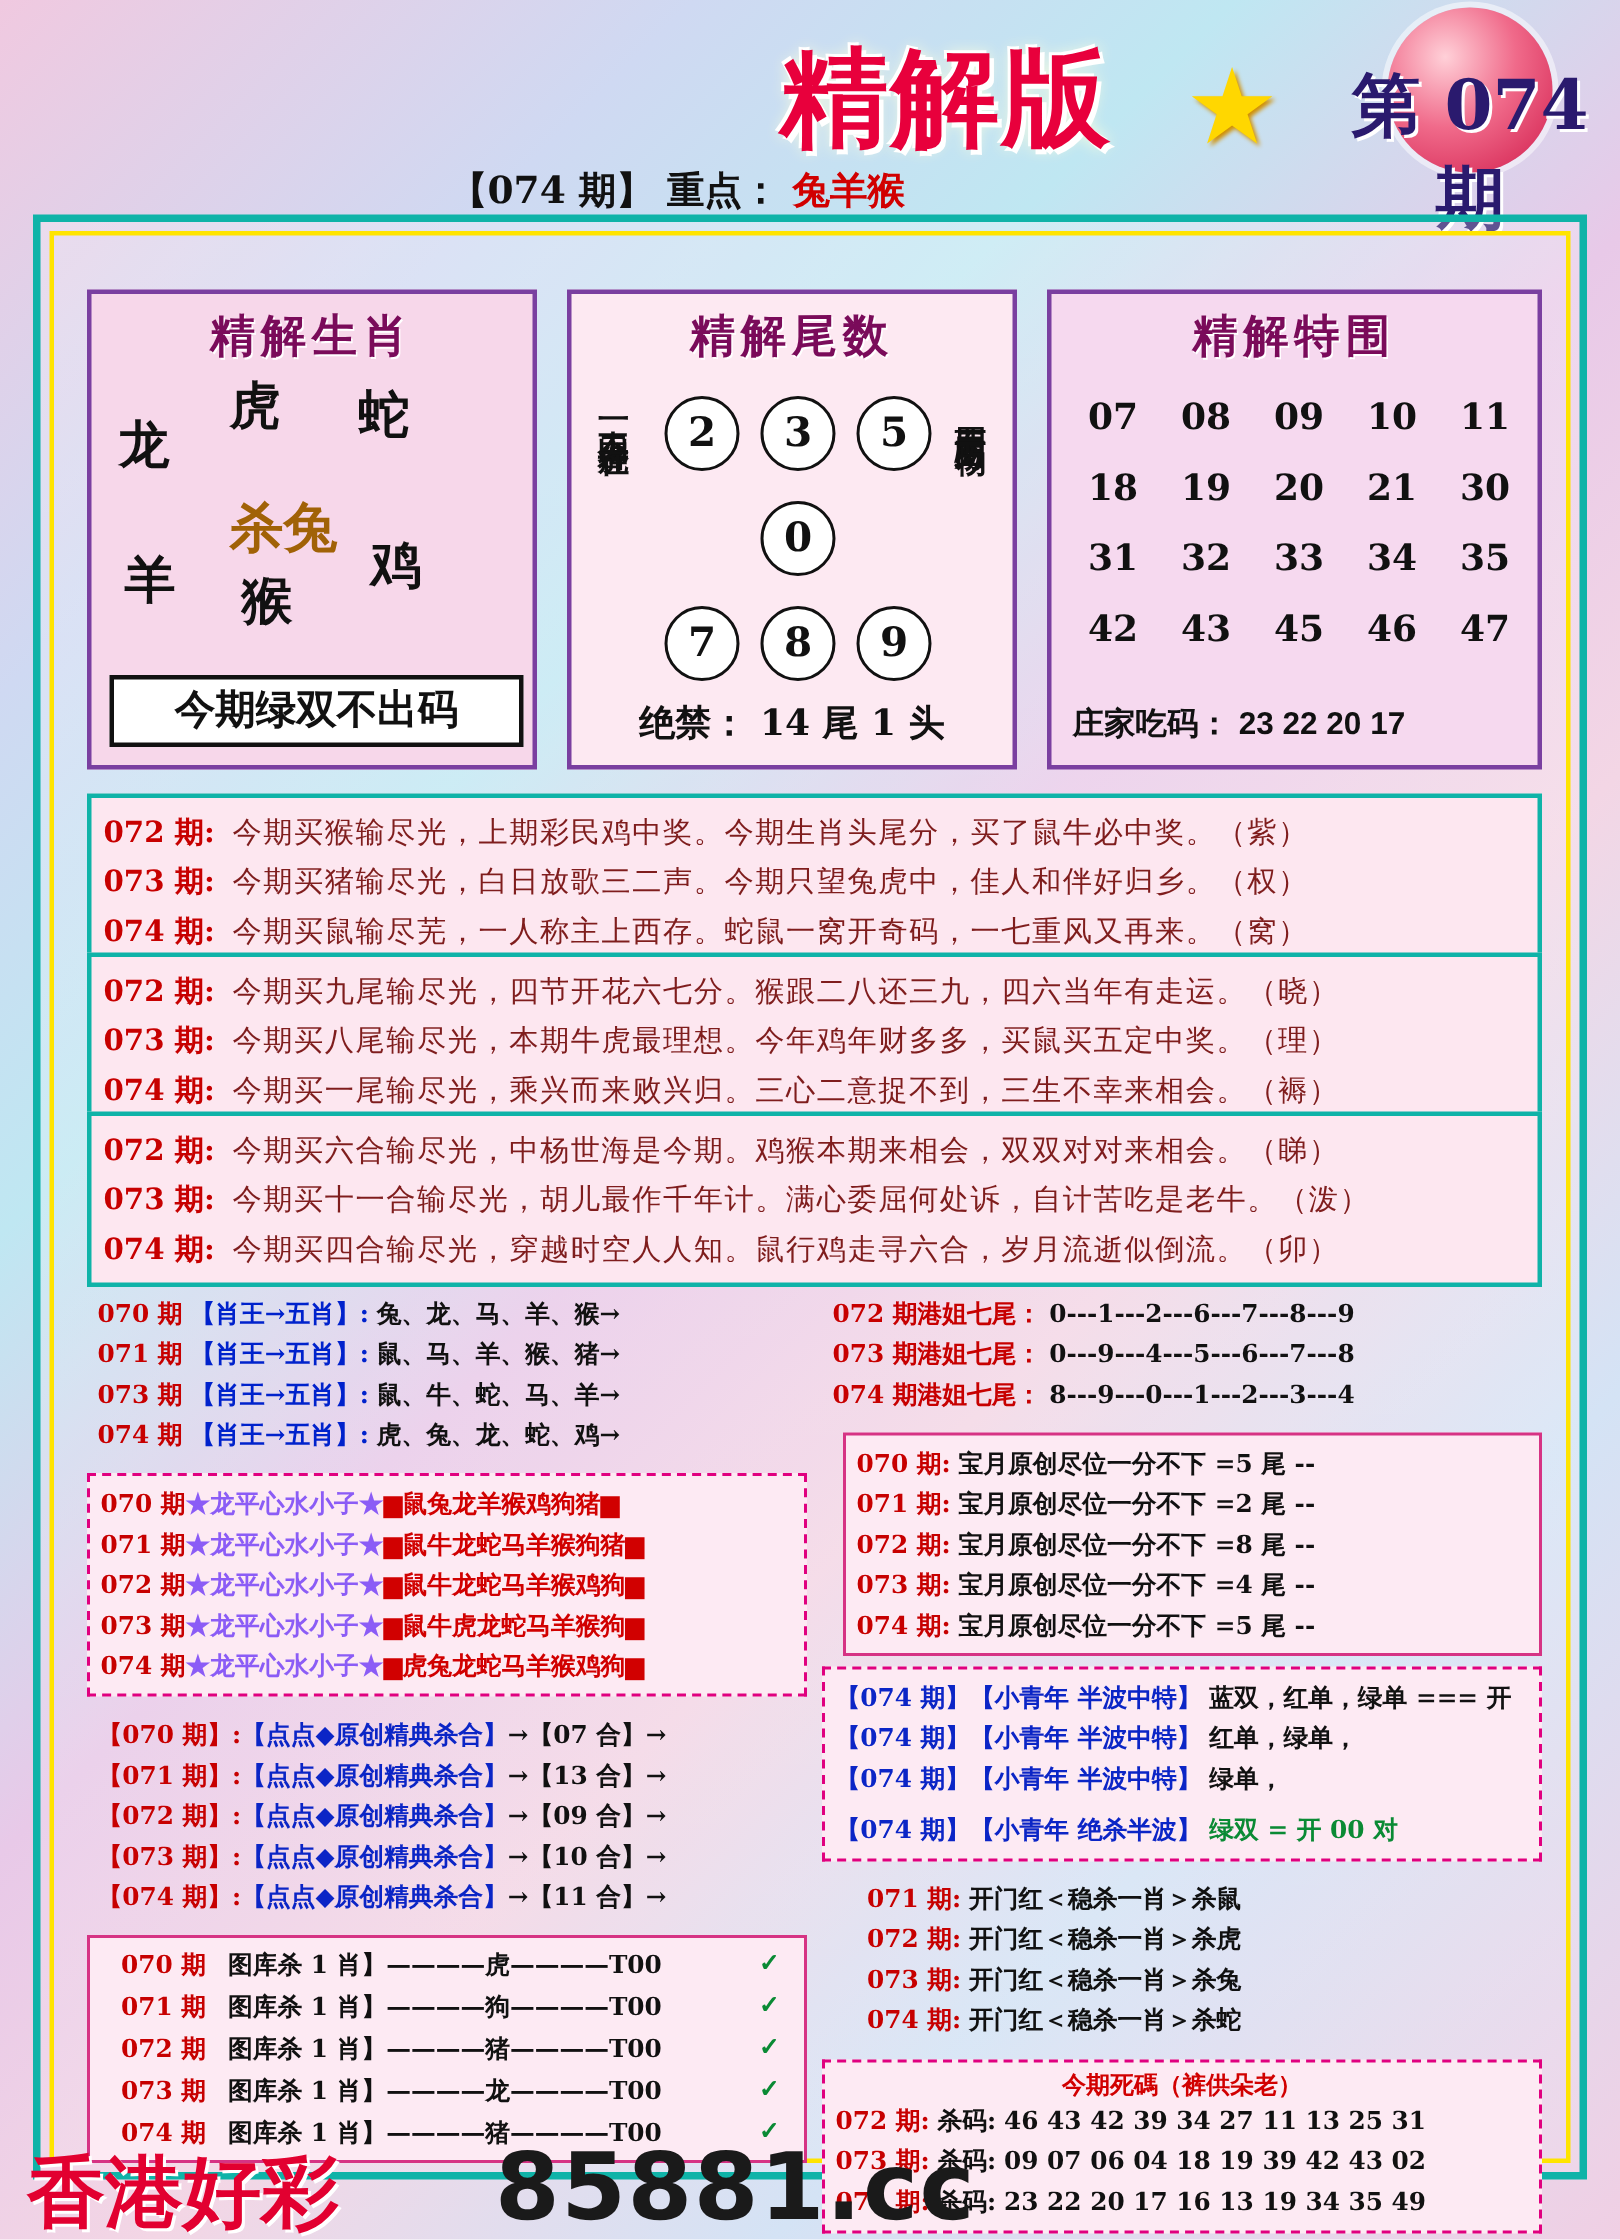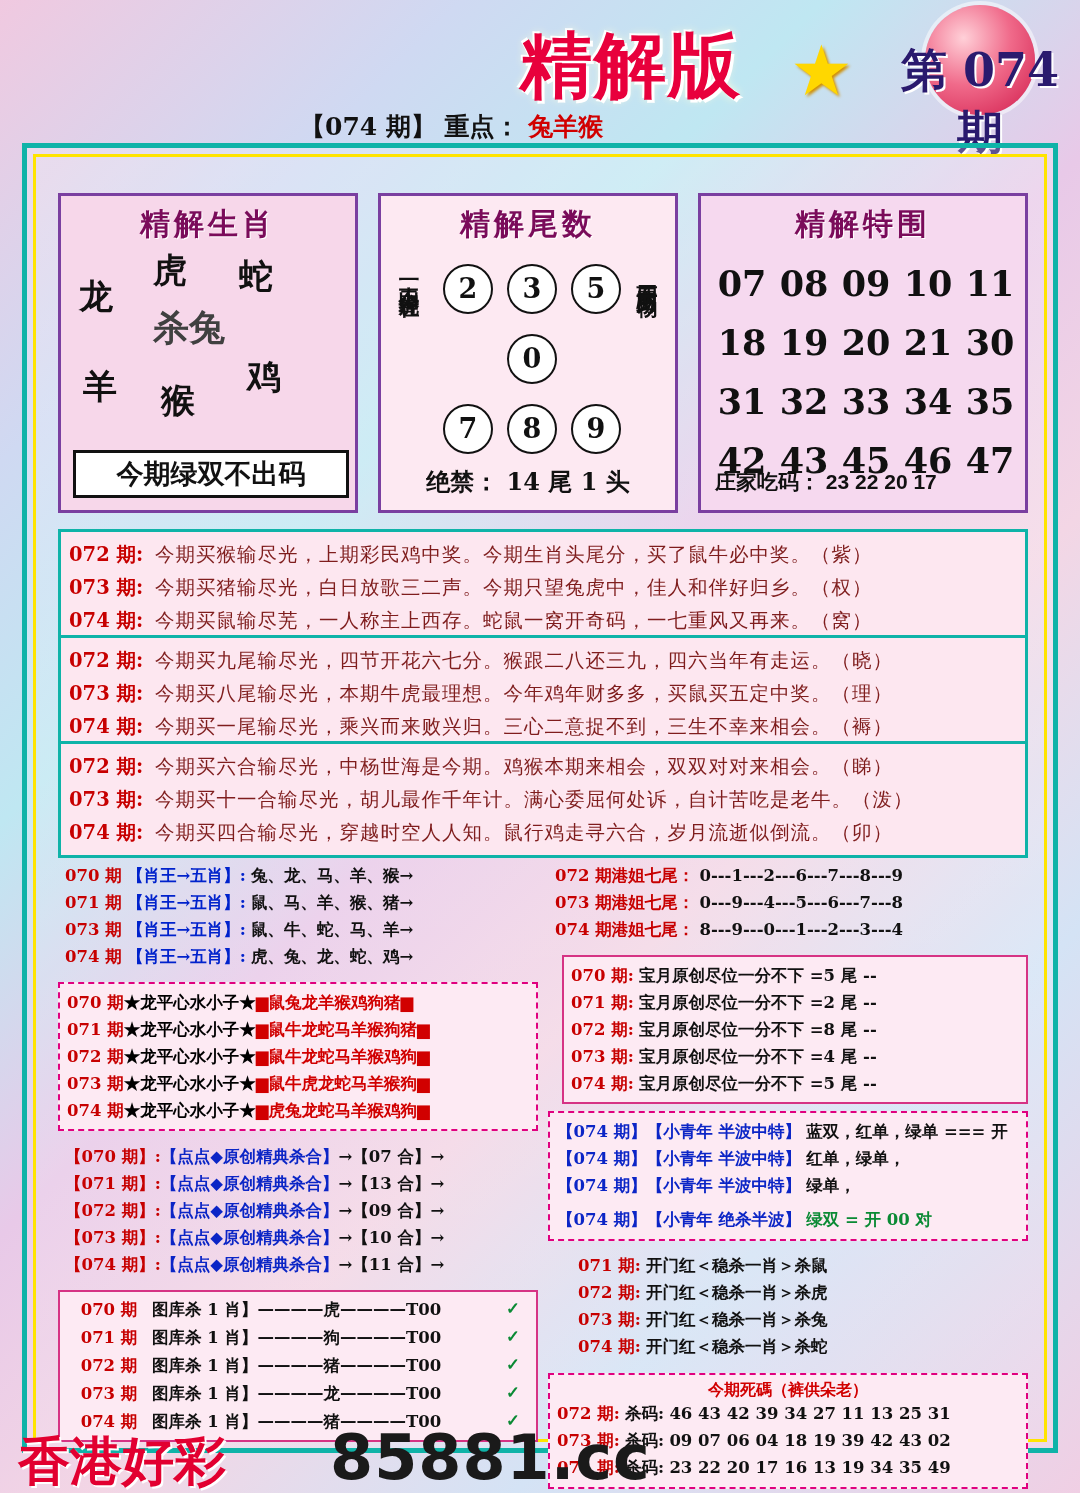--- a/index.html
+++ b/index.html
@@ -46,21 +46,21 @@
   #box1 { left:22px; width:300px; }
   #box2 { left:342px; width:300px; background:#fde9f2; }
   #box3 { left:662px; width:330px; background:#f6d9ef; }
   .topbox-title {
     text-align:center; font-family:"DejaVu Serif", serif; font-weight:bold; font-size:30px;
     color:#7a0b5a; margin-top:8px; letter-spacing:4px;
     text-shadow:1px 1px 0 #fff;
   }
   
   .zodiac { position:absolute; font-family:"DejaVu Serif", serif; font-weight:bold; font-size:34px; color:#111; }
-  .zodiac.kill { color:#404040; font-size:32px; }
+  .zodiac.kill { color:#a16207; font-size:32px;margin-top:24px; }
   #zb-note {
     position:absolute; left:12px; bottom:12px; width:276px; height:48px;
     border:3px solid #111; background:#fff; text-align:center; line-height:42px;
     font-size:27px; font-weight:bold; font-family:"DejaVu Serif", serif; color:#111;
   }
   
   .ball {
     position:absolute; width:50px; height:50px; border-radius:25px; border:2px solid #111;
     background:#fff; text-align:center; line-height:46px; font-size:27px; font-weight:bold;
     font-family:"DejaVu Serif", serif; color:#111;
@@ -70,21 +70,21 @@
     font-family:"DejaVu Serif", serif; font-size:21px; font-weight:bold; color:#111; letter-spacing:2px;
   }
   #tail-ban {
     position:absolute; left:0; bottom:12px; width:100%; text-align:center;
     font-size:24px; font-weight:bold; font-family:"DejaVu Serif", serif; color:#111;
   }
   
   #numgrid { position:absolute; left:10px; top:58px; width:310px; }
   #numgrid table { width:100%; border-collapse:collapse; }
   #numgrid td {
-    text-align:center; font-size:35px; font-weight:bold; color:#111;
+    text-align:center; font-size:24px; font-weight:bold; color:#111;
     font-family:"DejaVu Serif", serif; padding:9px 0;
   }
   #eatline {
     position:absolute; left:14px; bottom:14px; font-size:21px; font-weight:bold;
     font-family:Liberation Sans, sans-serif; color:#111;
   }
 
   
   .verse-block {
     position:absolute; left:22px; width:970px; border:3px solid #0fb3a8;
@@ -100,21 +100,21 @@
 
   .panel { border:2px solid #d63384; background:#fdeaf3; margin-bottom:7px; padding:5px 7px; }
   .panel.dash { border-style:dashed; border-color:#e0007f; }
   .panel.plain { border:none; background:transparent; }
   .line { font-size:16.5px; font-family:"DejaVu Serif", serif; padding:2.5px 0; color:#111; white-space:nowrap; }
   .line .iss { color:#c70000; font-weight:bold; }
   .line .tag { color:#0022cc; font-weight:bold; }
   .line .body { color:#111; font-weight:bold; }
   .line .blue { color:#0b25c6; font-weight:bold; }
   .line .green { color:#0a8a34; font-weight:bold; }
-  .line .purple { color:#000000; font-weight:bold;margin-top:31px; }
+  .line .purple { color:#8b5cf6; font-weight:bold;margin-top:31px; }
   .line .red { color:#d10000; font-weight:bold; }
 
   .tablebox { border:2px solid #d63384; background:#fdeaf3; padding:4px 6px; }
   .tablebox .trow { display:flex; font-size:16.5px; font-family:"DejaVu Serif", serif; padding:3px 0; }
   .tablebox .trow .c1 { width:86px; color:#c70000; font-weight:bold; text-align:center;}
   .tablebox .trow .c2 { flex:1; color:#111; font-weight:bold; }
   .tablebox .trow .c3 { width:24px; color:#0a8a34; font-weight:bold; }
 
   #kill-title { text-align:center; color:#d10000; font-weight:bold; font-size:16px; font-family:"DejaVu Serif", serif; }
 

